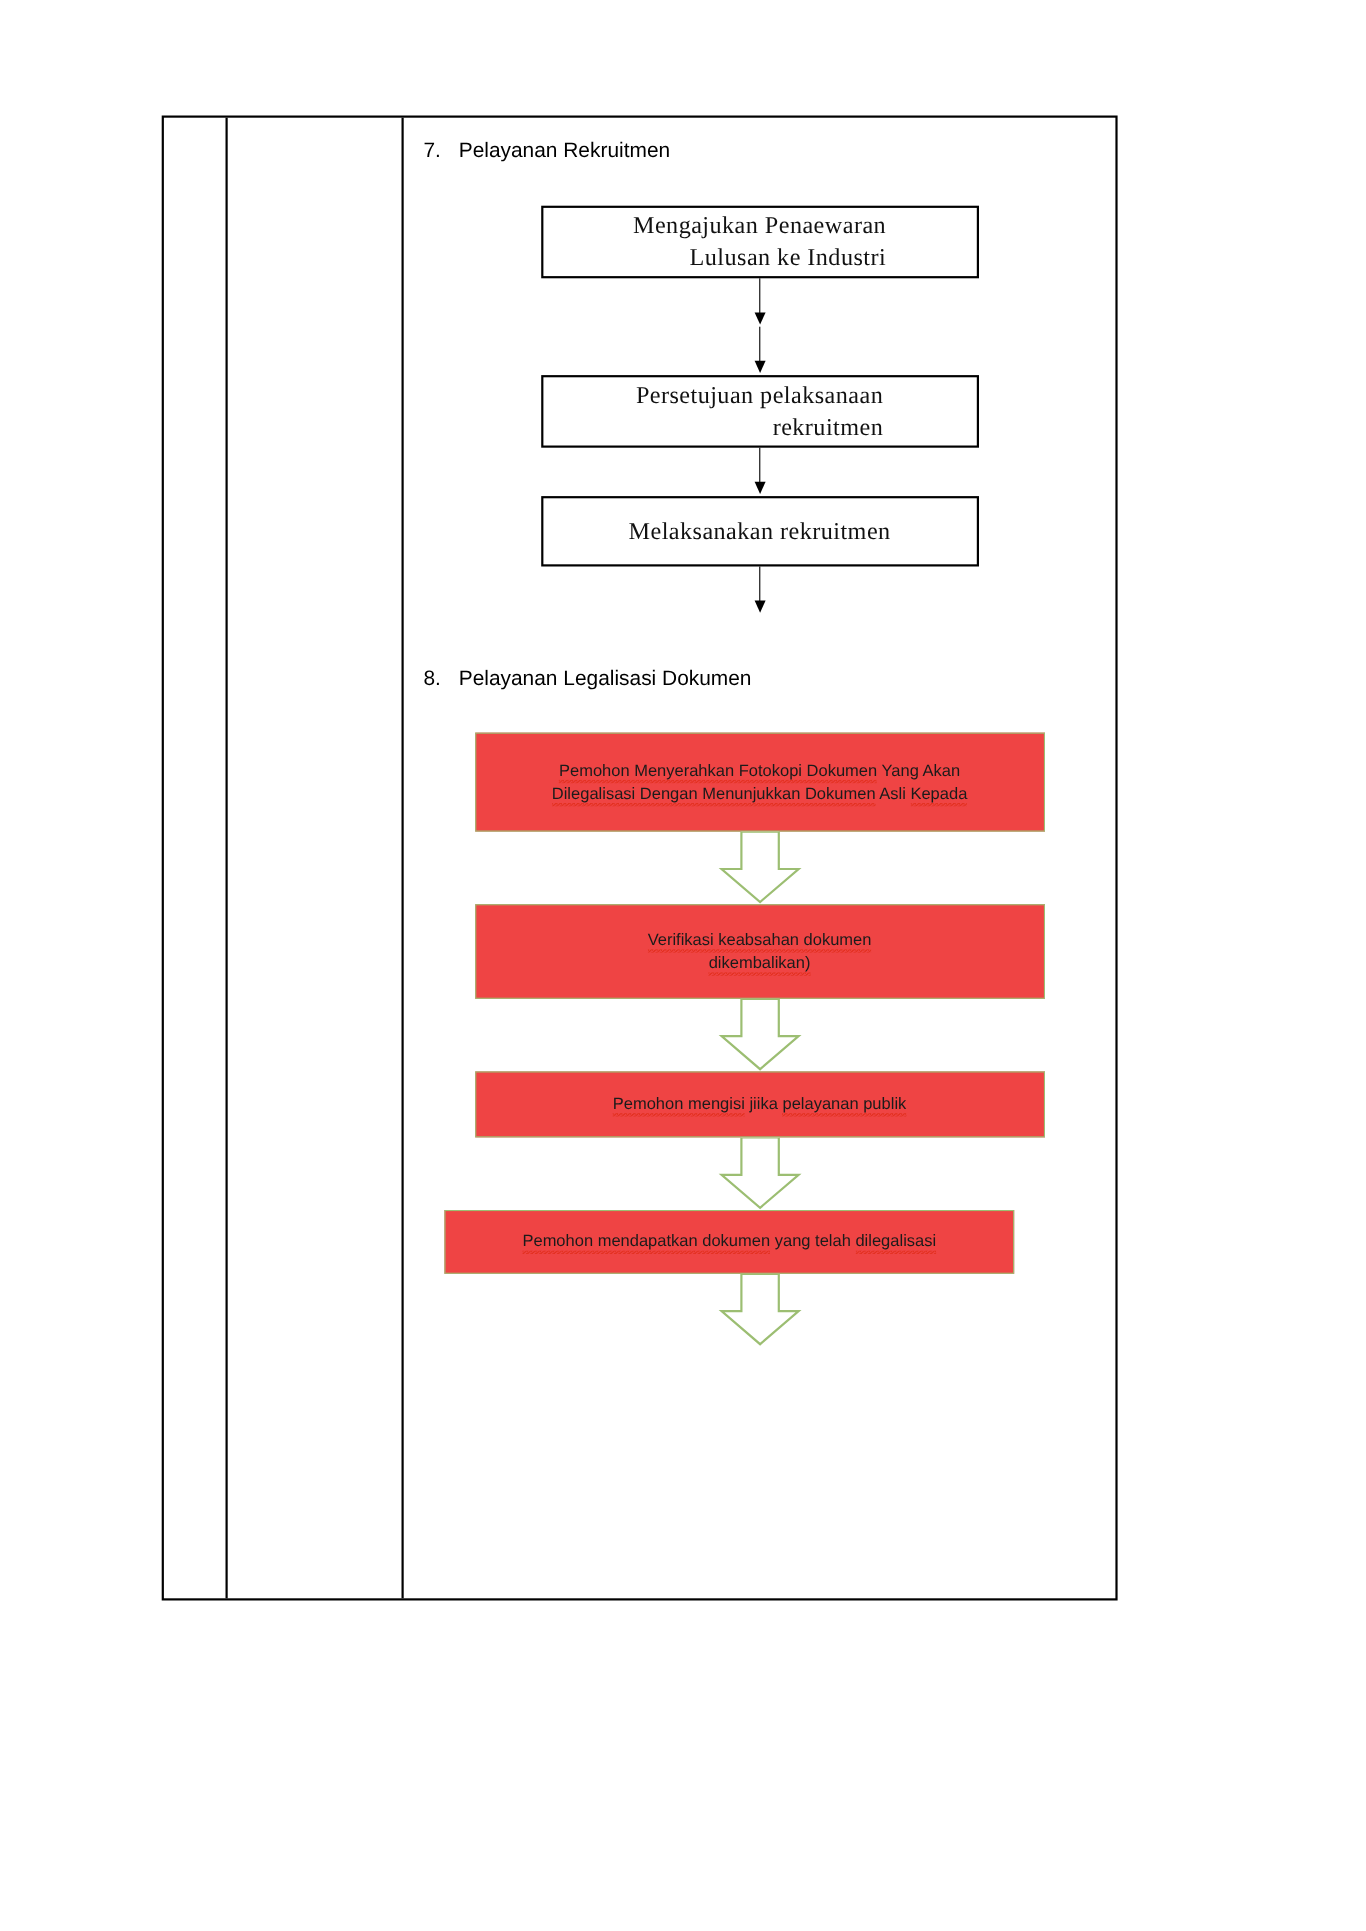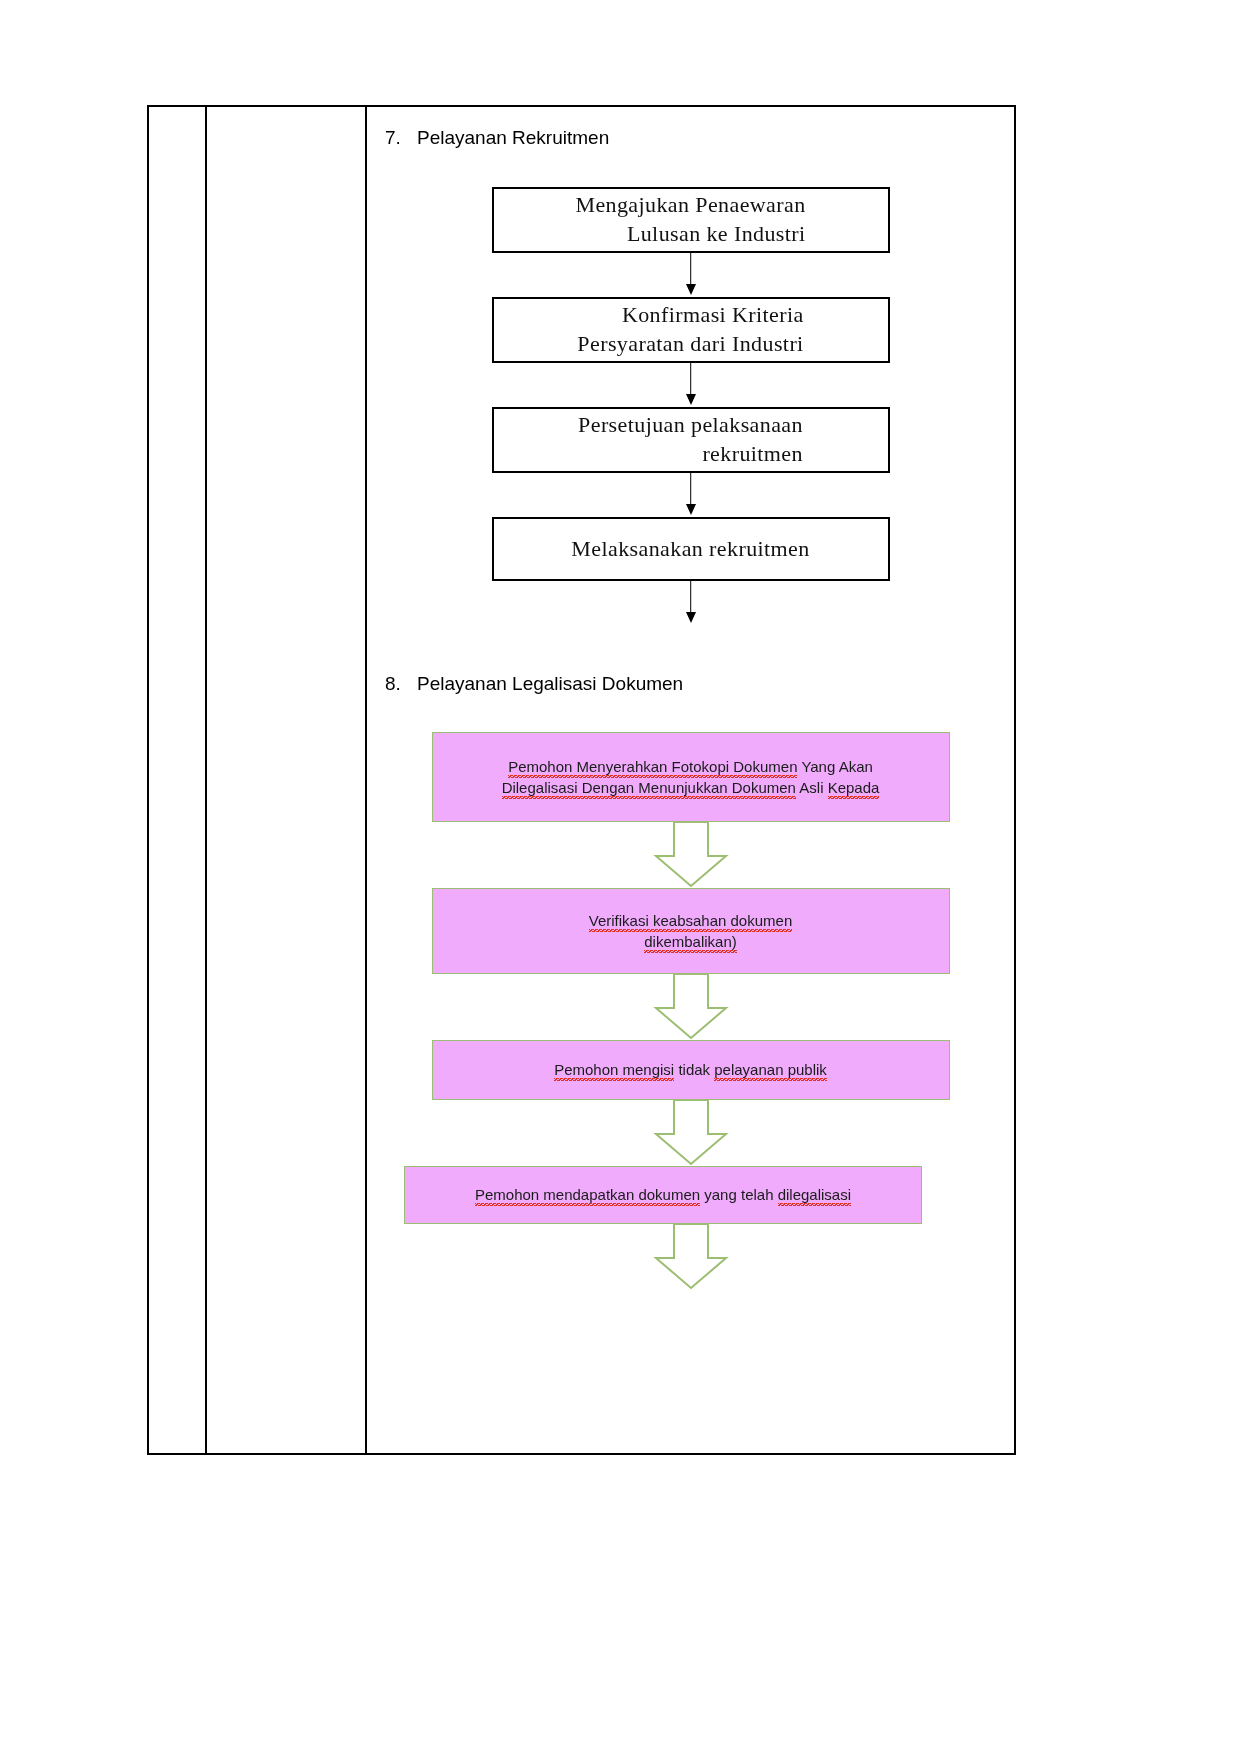--- a/index.html
+++ b/index.html
@@ -58,21 +58,21 @@
   .arrow-v .head{
     position:absolute;left:50%;top:31px;transform:translateX(-50%);
     width:0;height:0;border-left:5.5px solid transparent;
     border-right:5.5px solid transparent;border-top:11px solid #000;
   }
 
   
   .flow8{position:relative;margin:36px 0 0 0;}
   .gbox{
     width:518px;margin:0 auto;box-sizing:border-box;
-    border:1.6px solid #9CBE72;background:#f0abfc;
+    border:1.6px solid #9CBE72;background:#ef4444;
     font-family:"Liberation Sans",sans-serif;
     font-size:15px;line-height:1.45;color:#1b1b1b;
     text-align:center;
     display:flex;align-items:center;justify-content:center;
     padding:6px 18px;
   }
   .gbox.h3{height:90px;}
   .gbox.h3b{height:86px;text-align:center;}
   .gbox.h1{height:60px;}
   .gbox.h1b{height:58px;margin-left:23px;}
@@ -118,26 +118,20 @@
           <span class="ln">Mengajukan  Penaewaran</span>
           <span class="ln">Lulusan  ke Industri</span>
         </span>
       </div>
 
       <div class="arrow-v">
         <div class="stem"></div>
         <div class="head"></div>
       </div>
 
-      <div class="fbox two">
-        <span>
-          <span class="ln">Konfirmasi Kriteria</span>
-          <span class="ln">Persyaratan dari Industri</span>
-        </span>
-      </div>
 
       <div class="arrow-v">
         <div class="stem"></div>
         <div class="head"></div>
       </div>
 
       <div class="fbox two">
         <span>
           <span class="ln">Persetujuan  pelaksanaan</span>
           <span class="ln">rekruitmen</span>
@@ -189,21 +183,21 @@
       </div>
 
       <div class="barrow">
         <svg width="86" height="66" viewBox="0 0 86 66">
           <polygon points="26,0 60,0 60,34 78,34 43,64 8,34 26,34" fill="#ffffff" stroke="#9CBE72" stroke-width="2"></polygon>
         </svg>
       </div>
 
       <div class="gbox h1">
         <div class="inner">
-            <div><span class="sq">Pemohon mengisi</span><span> tidak </span><span class="sq">pelayanan publik</span></div>
+            <div><span class="sq">Pemohon mengisi</span><span> jiika </span><span class="sq">pelayanan publik</span></div>
           </div>
       </div>
 
       <div class="barrow">
         <svg width="86" height="66" viewBox="0 0 86 66">
           <polygon points="26,0 60,0 60,34 78,34 43,64 8,34 26,34" fill="#ffffff" stroke="#9CBE72" stroke-width="2"></polygon>
         </svg>
       </div>
 
       <div class="gbox h1b">

